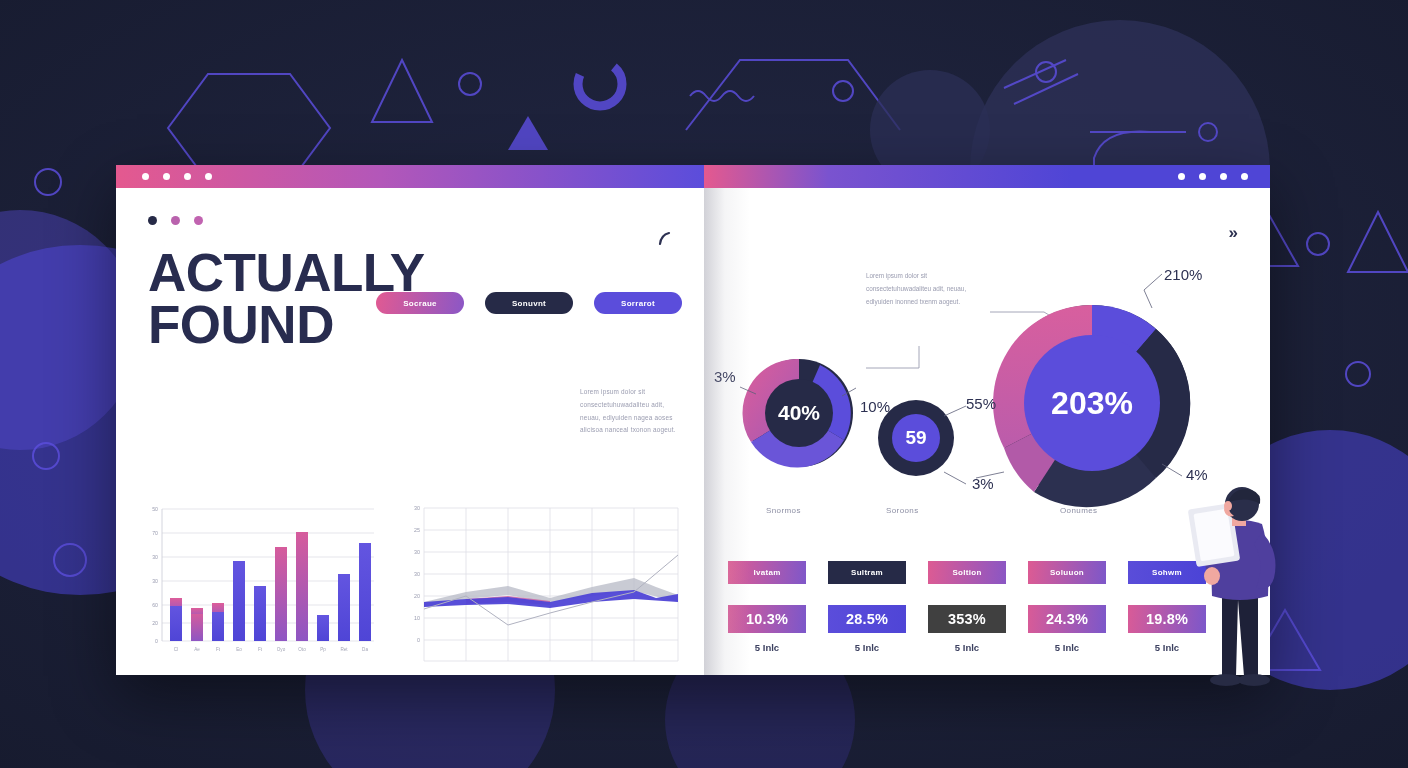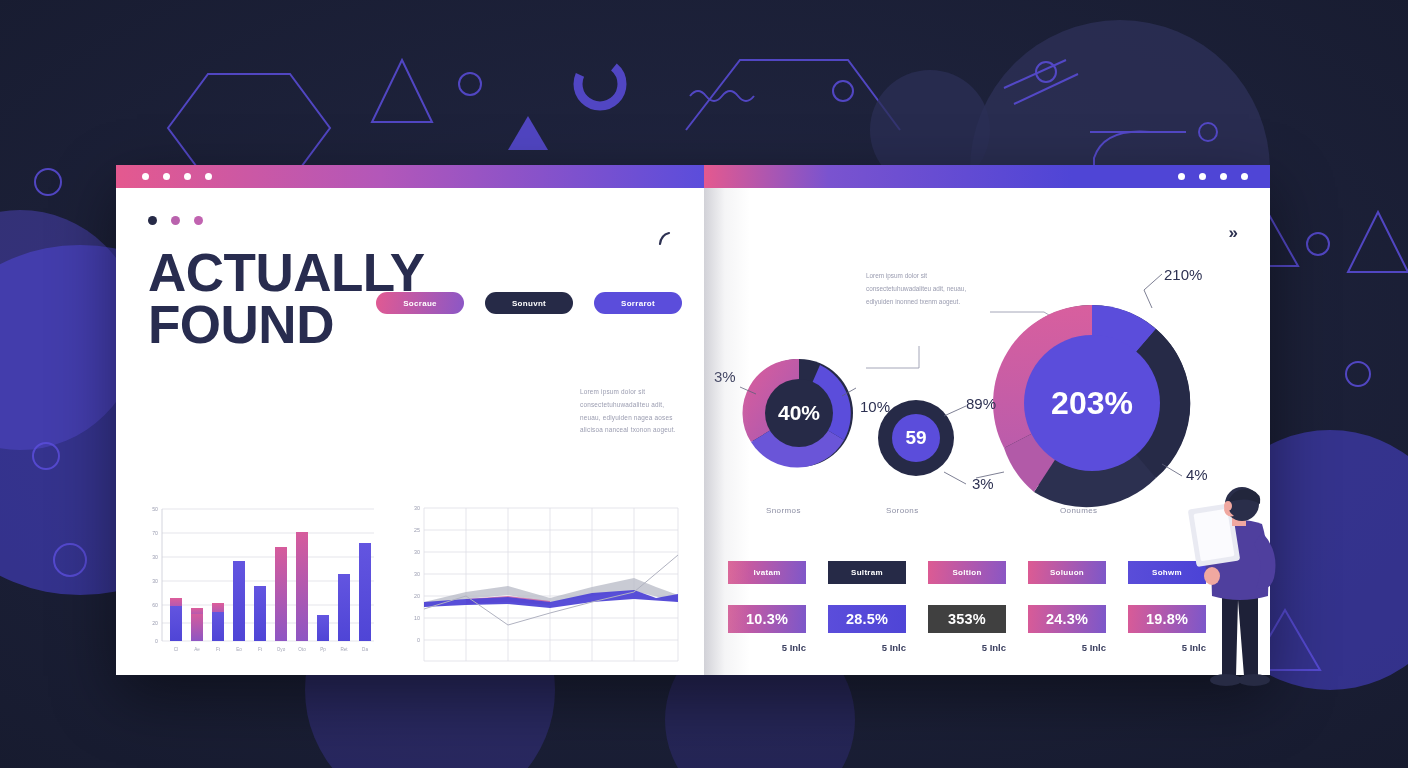--- a/index.html
+++ b/index.html
@@ -117,21 +117,21 @@
   .stat-val {
     height: 28px; margin-top: 21px;
     display: flex; align-items: center; justify-content: center;
     font-size: 14.5px; font-weight: 700; color: #fff; letter-spacing: .2px;
   }
   .v-grad-pink { background: linear-gradient(95deg,#d95b97 0%,#7c57ca 100%); }
   .v-blue      { background: linear-gradient(95deg,#5b4ddb 0%,#4f45d6 100%); }
   .v-dark      { background: #404040; }
 
   .stat-note {
-    margin-top: 9px; text-align: right;
+    margin-top: 9px; text-align: center;
     font-size: 9.5px; color: #3c4060; font-weight: 600;
   }
 
   .person { position: absolute; right: -10px; bottom: -18px; z-index: 6; }
 </style>
 </head>
 <body>
 
 <div class="bg">
   <svg width="1408" height="768" viewBox="0 0 1408 768">
@@ -402,21 +402,21 @@
         </svg>
 
         
         <div class="donut-center" style="left:0;top:0;width:190px;height:330px;font-size:21px;">40%</div>
         <div class="donut-center" style="left:154px;top:120px;width:116px;height:140px;font-size:19px;">59</div>
         <div class="donut-center" style="left:290px;top:85px;width:196px;height:140px;font-size:32px;">203%</div>
 
         
         <div class="pct-label" style="left:10px;top:120px;">3%</div>
         <div class="pct-label" style="left:156px;top:122px;margin-top:28px;">10%</div>
-        <div class="pct-label" style="left:262px;top:147px;">89%</div>
+        <div class="pct-label" style="left:262px;top:147px;">55%</div>
         <div class="pct-label" style="left:268px;top:227px;">3%</div>
         <div class="pct-label" style="left:460px;top:18px;">210%</div>
         <div class="pct-label" style="left:482px;top:218px;">4%</div>
 
         
         <div class="donut-caption" style="left:62px;top:258px;">Snormos</div>
         <div class="donut-caption" style="left:182px;top:258px;">Soroons</div>
         <div class="donut-caption" style="left:356px;top:258px;">Oonumes</div>
       </div>
 

